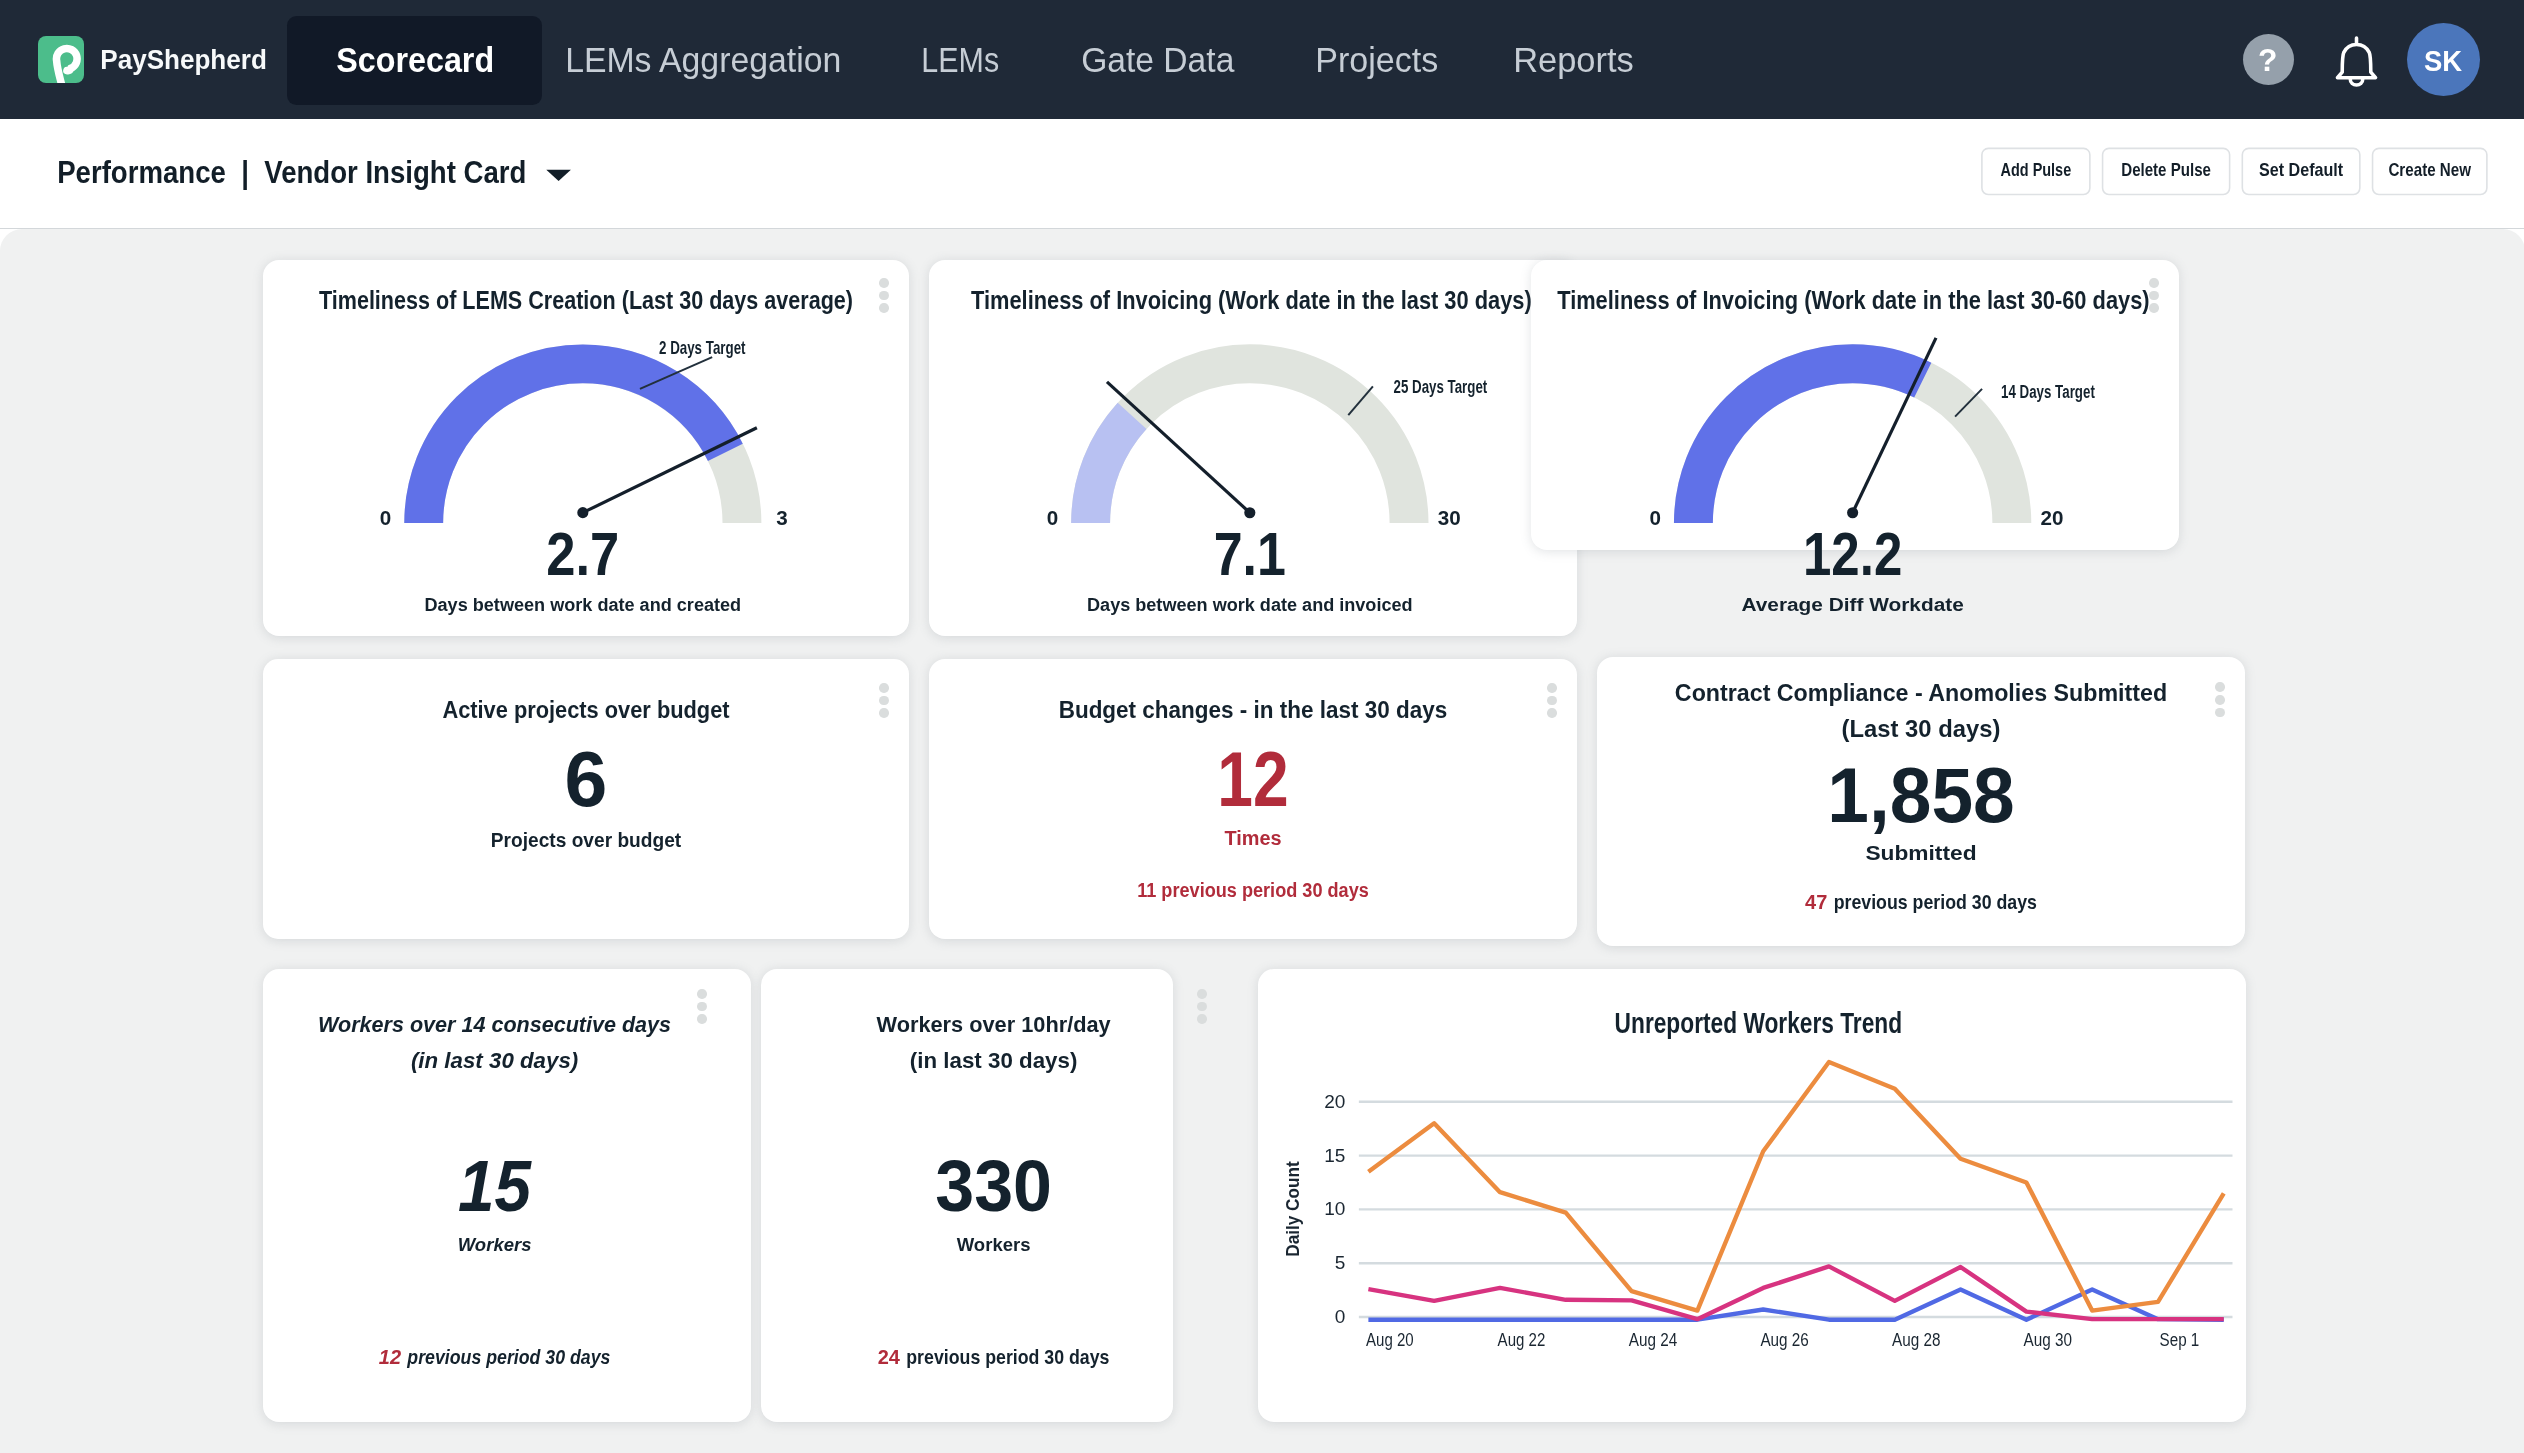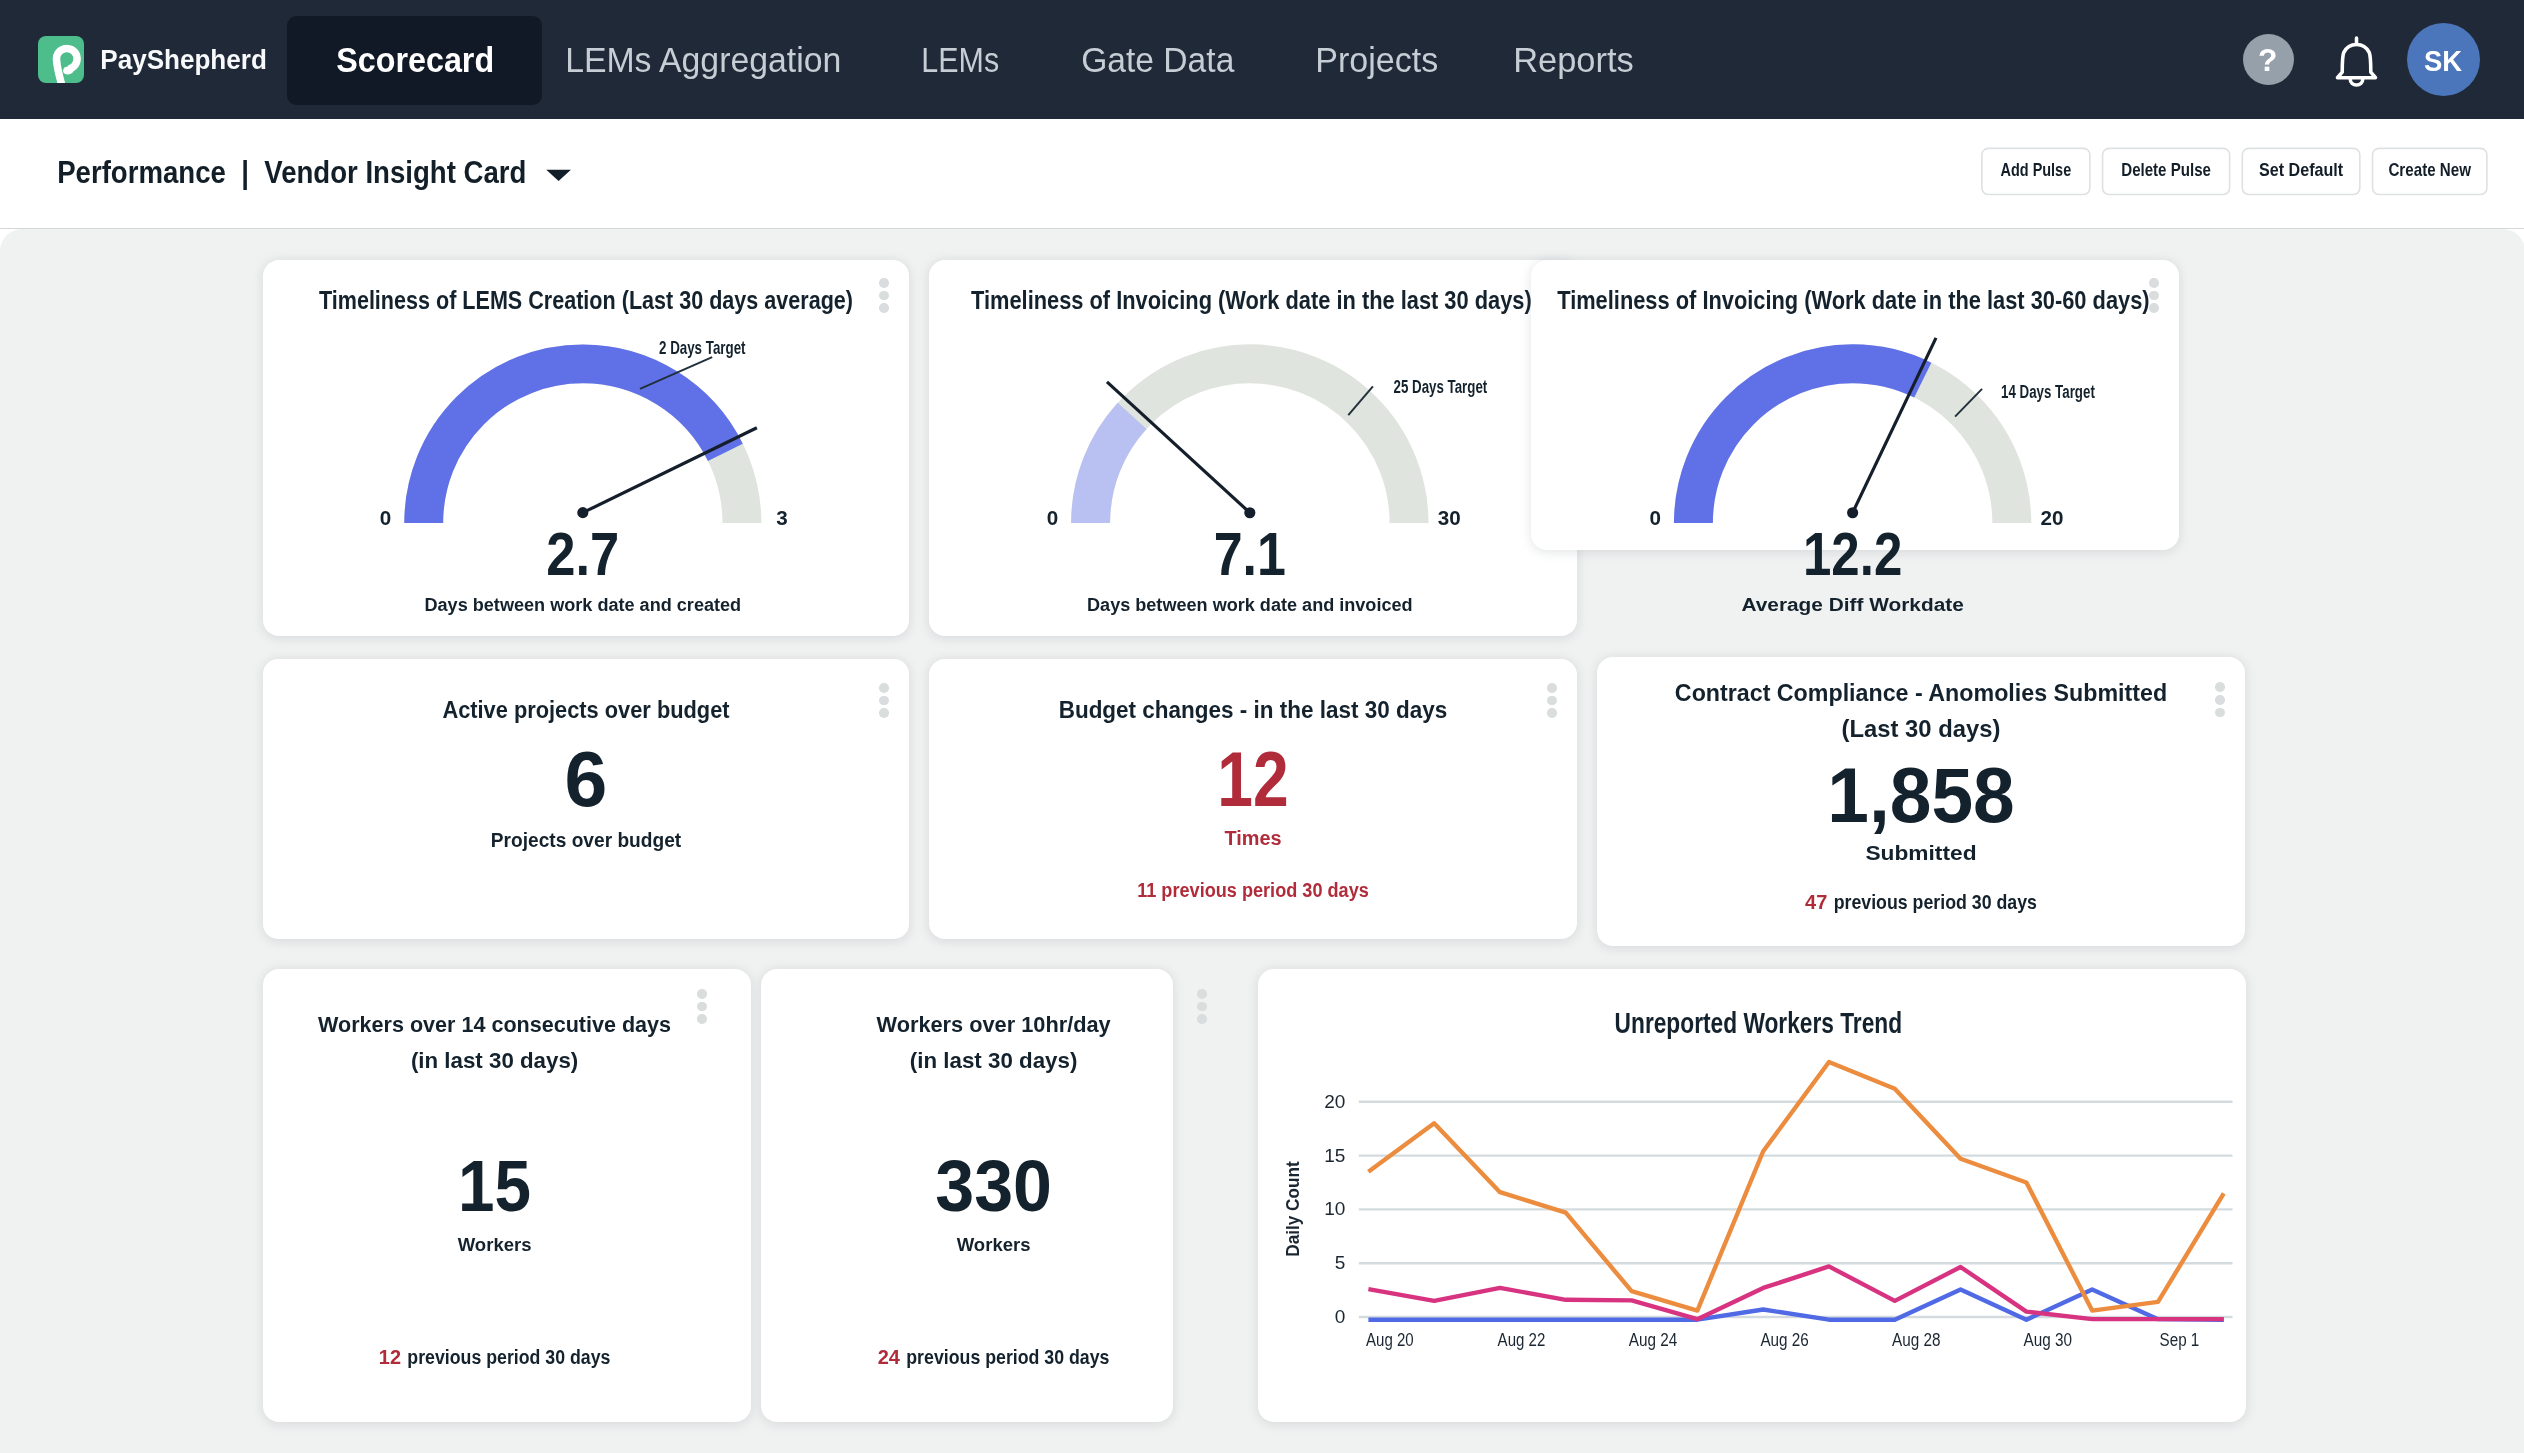--- a/index.html
+++ b/index.html
@@ -156,21 +156,21 @@
     <svg width="648" height="289" style="position:absolute;left:0;top:0;" viewBox="0 0 816 364">
       <text x="408" y="56" font-size="29" font-weight="700" fill="#14222D" text-anchor="middle" textLength="620" lengthAdjust="spacingAndGlyphs">Contract Compliance - Anomolies Submitted</text>
       <text x="408" y="101" font-size="29" font-weight="700" fill="#14222D" text-anchor="middle" textLength="200" lengthAdjust="spacingAndGlyphs">(Last 30 days)</text>
       <text x="408" y="208" font-size="97" font-weight="700" fill="#14222D" text-anchor="middle" textLength="236" lengthAdjust="spacingAndGlyphs">1,858</text>
       <text x="408" y="256" font-size="26" font-weight="700" fill="#14222D" text-anchor="middle" textLength="140" lengthAdjust="spacingAndGlyphs">Submitted</text>
       <text x="262" y="317" font-size="26" font-weight="700" fill="#B12C3B" textLength="28" lengthAdjust="spacingAndGlyphs">47</text>
       <text x="298" y="317" font-size="26" font-weight="700" fill="#14222D" textLength="256" lengthAdjust="spacingAndGlyphs">previous period 30 days</text>
     </svg>
   </div>
 
-  <div class="card" style="left:263px;top:969px;width:488px;height:453px;">
+  <div class="card" style="left:263px;top:969px;width:488px;height:453px;font-style:italic;">
     <div class="dots" style="left:434px;top:20px;">
       <span></span>
       <span></span>
       <span></span>
     </div>
     <svg width="464" height="453" style="position:absolute;left:0;top:0;" viewBox="0 0 585 570">
       <text x="292" y="79" font-size="27" font-weight="700" fill="#14222D" text-anchor="middle" textLength="445" lengthAdjust="spacingAndGlyphs">Workers over 14 consecutive days</text>
       <text x="292" y="124" font-size="27" font-weight="700" fill="#14222D" text-anchor="middle" textLength="211" lengthAdjust="spacingAndGlyphs">(in last 30 days)</text>
       <text x="292" y="305" font-size="92" font-weight="700" fill="#14222D" text-anchor="middle" textLength="92" lengthAdjust="spacingAndGlyphs">15</text>
       <text x="292" y="355" font-size="24" font-weight="700" fill="#14222D" text-anchor="middle" textLength="93" lengthAdjust="spacingAndGlyphs">Workers</text>

